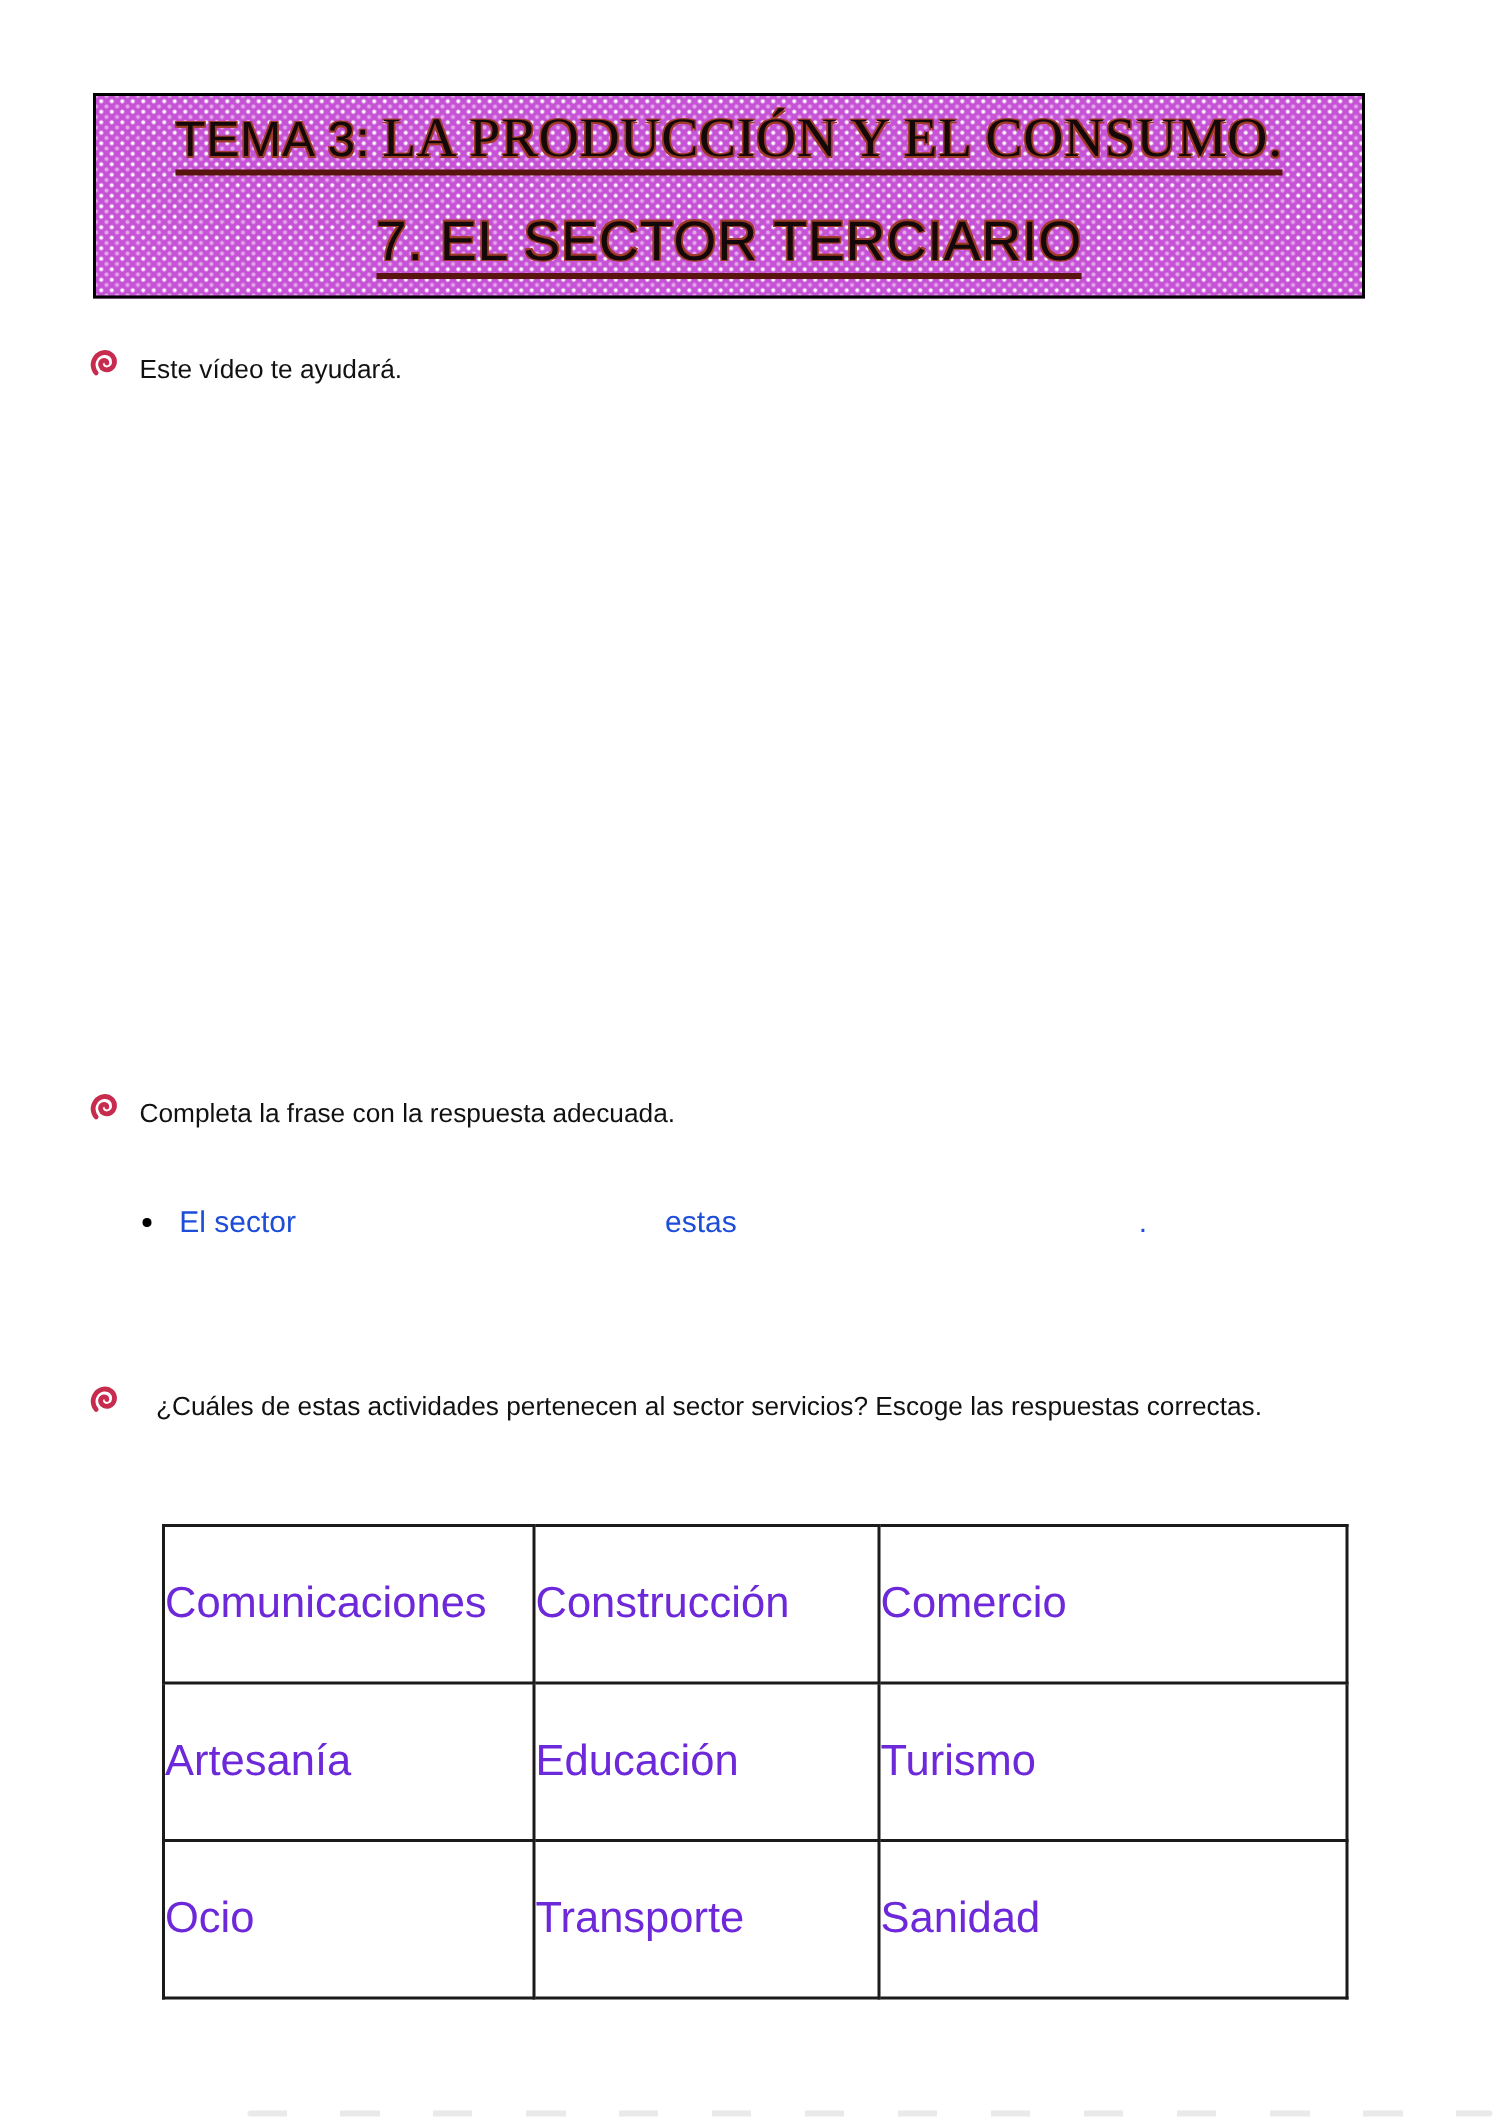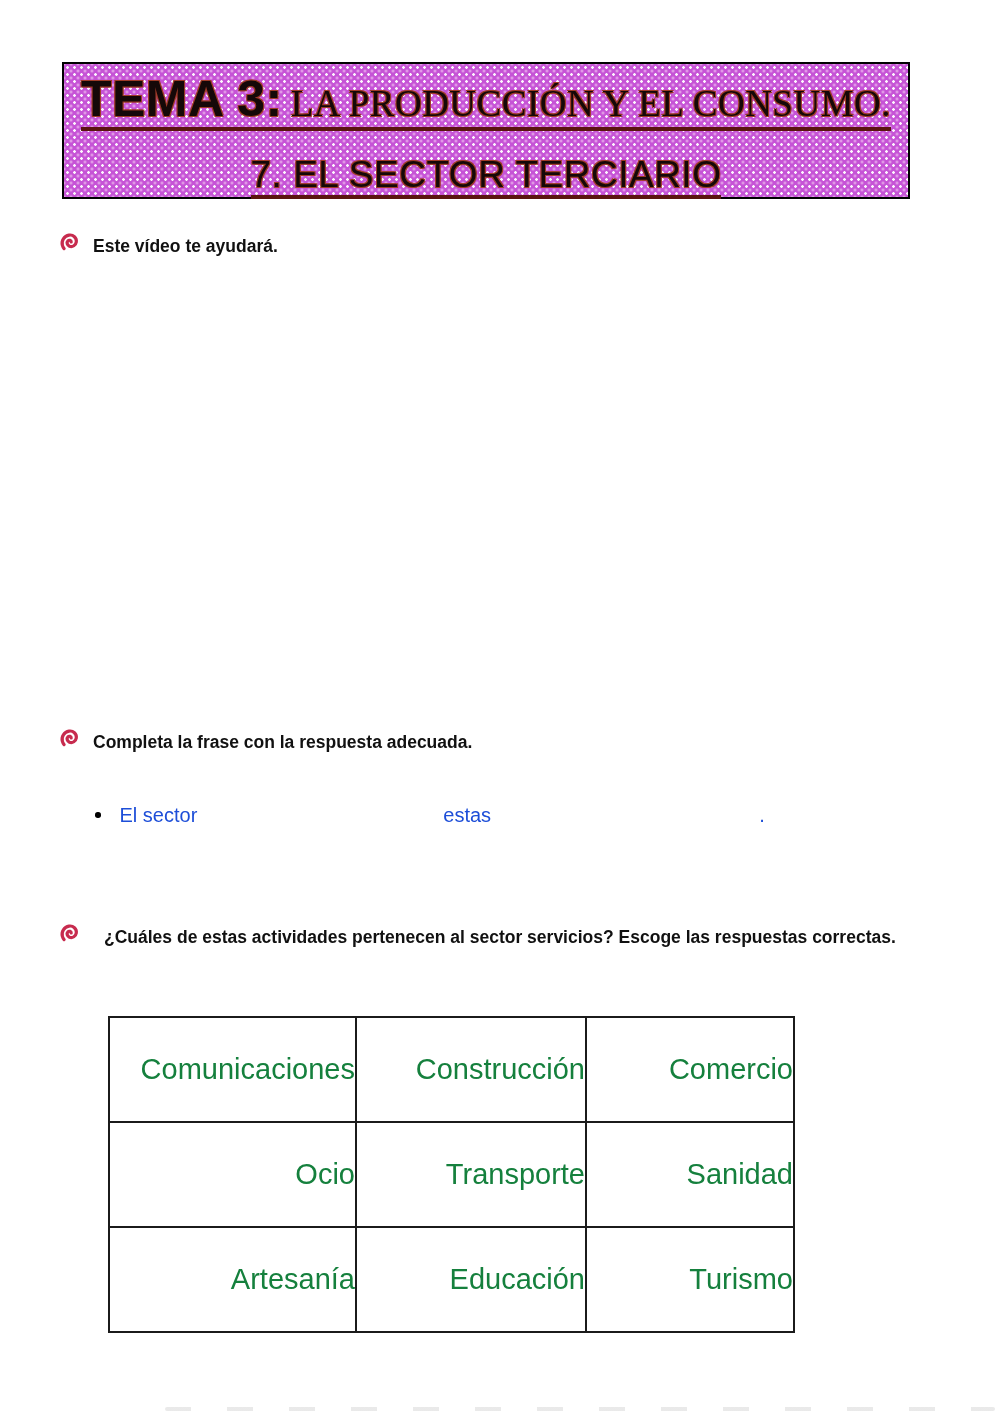--- a/index.html
+++ b/index.html
@@ -22,52 +22,52 @@
   }
   .banner .line {
     display:inline-block;
     color:#150808;
     border-bottom:4px solid #5a1410;
     text-shadow:1px 1px 0 #a03a28, -1px -1px 0 #a03a28, 1px -1px 0 #a03a28, -1px 1px 0 #a03a28;
     line-height:1.12;
     letter-spacing:0.5px;
   }
   .banner .l1 { font-size:37px; }
-  .banner .l1 .tema { font-size:50px; font-weight:bold; }
+  .banner .l1 .tema { font-size:33px; font-weight:normal; }
   .banner .l1 .rest { margin-left:8px;font-family:Liberation Serif, serif; }
   .banner .l2 { font-size:37px; margin-top:23px; }
 
   
   .section { position:absolute; display:flex; align-items:flex-start; }
   .section .spiral { flex:0 0 auto; width:26px; height:26px; }
-  .section .label { font-weight:bold; font-size:17.5px; line-height:22px; margin:5px 0 0 10px; color:#111111; }
+  .section .label { font-weight:normal; font-size:17.5px; line-height:22px; margin:5px 0 0 10px; color:#111111; }
   .s1 { left:57px; top:230px; }
   .s2 { left:57px; top:726px;text-align:right; }
   .s3 { left:57px; top:921px;gap:11px; }
   .s3 .label { width:818px; }
 
   .video-area { position:absolute; left:62px; top:272px; width:848px; height:435px; }
 
   
   .sentence { position:absolute; left:95px; top:804px; display:flex; align-items:flex-start; font-size:20px; line-height:22px; color:#1d4ed8; }
   .sentence .dot { width:5.5px; height:5.5px; border-radius:50%; background:#000; margin:8px 19px 0 0; }
   .sentence .blank { display:inline-block; height:20px; }
   .sentence .b1 { width:246px; }
   .sentence .b2 { width:268px; }
 
   
   table.options { position:absolute; left:108px; top:1016px; border-collapse:collapse; }
   table.options td {
     border:2px solid #1b1b1b;
     height:105px;
-    text-align:right; vertical-align:middle;
-    font-size:29px; color:#15803d;
+    text-align:left; vertical-align:middle;
+    font-size:29px; color:#6d28d9;
     background:#ffffff;
   }
-  td.c1 { width:247px; } td.c2 { width:230px;border-radius:17px; } td.c3 { width:208px; }
+  td.c1 { width:247px; } td.c2 { width:230px;border-radius:17px; } td.c3 { width:312px; }
 
   
   .cutoff {
     position:absolute; left:165px; top:1407px; width:830px; height:4px;
     background:repeating-linear-gradient(90deg,#c9c9c9 0 26px, transparent 26px 62px);
     opacity:0.4; border-radius:2px;
   }
 </style>
 </head>
 <body>
@@ -113,27 +113,27 @@
   </div>
 
   <table class="options">
     <tbody>
         <tr>
       <td class="c1">Comunicaciones</td>
       <td class="c2">Construcción</td>
       <td class="c3">Comercio</td>
     </tr>
     <tr>
+      <td class="c1">Artesanía</td>
+      <td class="c2">Educación</td>
+      <td class="c3">Turismo</td>
+    </tr>
+    <tr>
       <td class="c1">Ocio</td>
       <td class="c2">Transporte</td>
       <td class="c3">Sanidad</td>
-    </tr>
-    <tr>
-      <td class="c1">Artesanía</td>
-      <td class="c2">Educación</td>
-      <td class="c3">Turismo</td>
     </tr>
   </tbody>
     </table>
 
   <div class="cutoff"></div>
 
 </div>
 
 </body></html>

